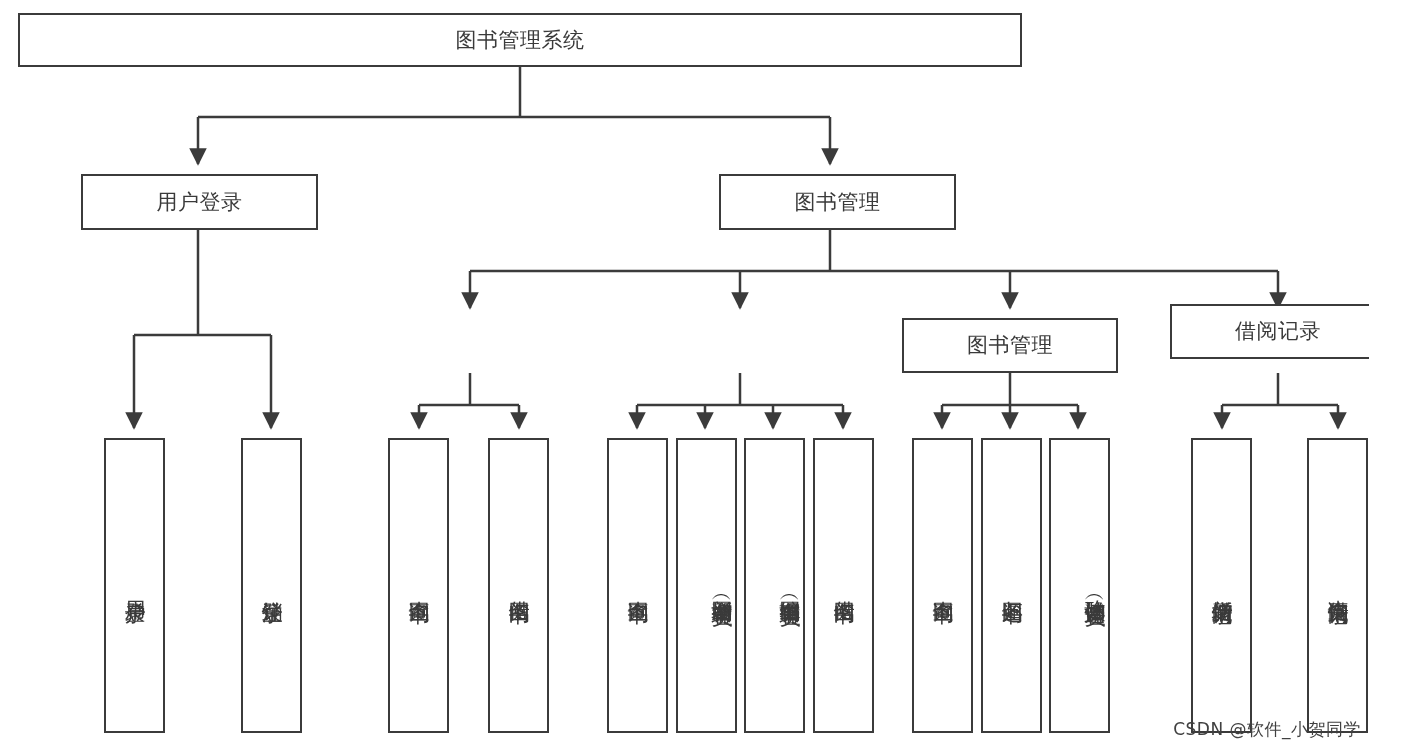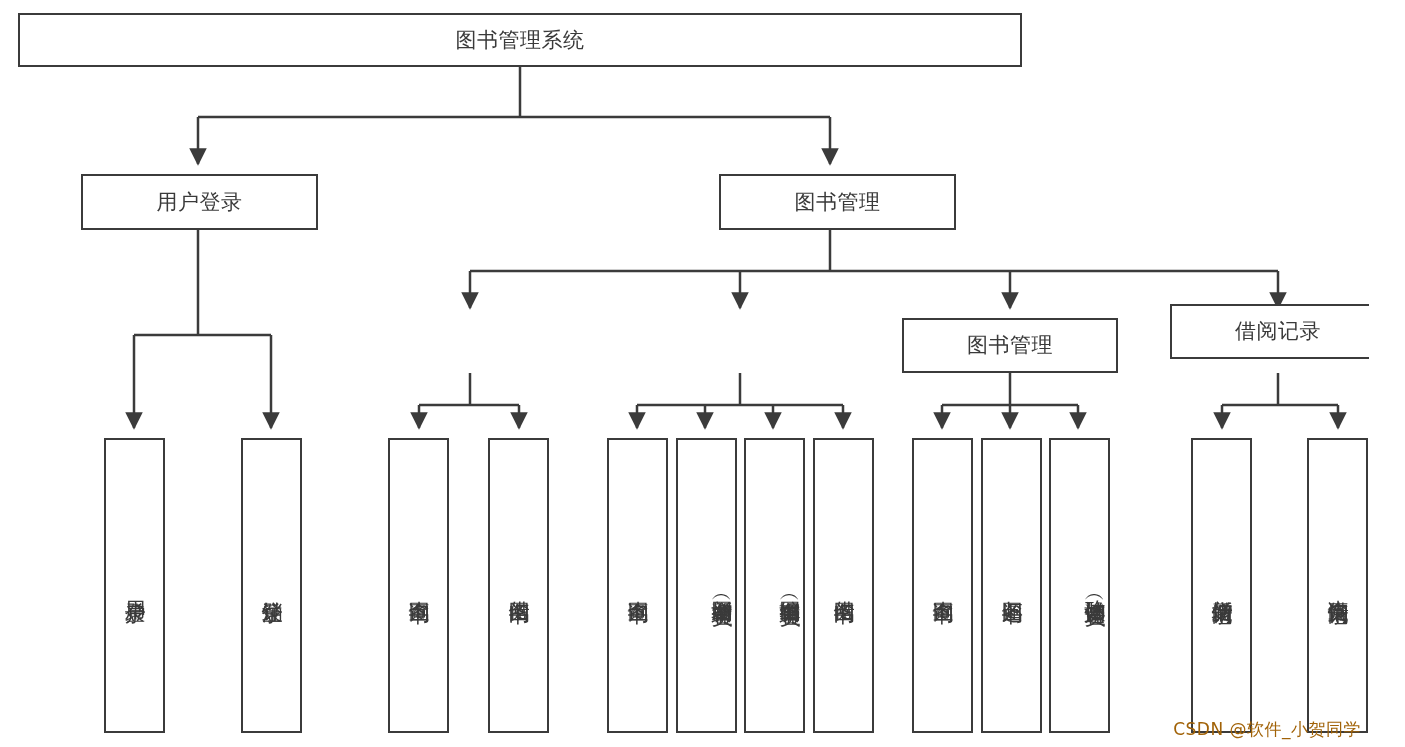--- a/index.html
+++ b/index.html
@@ -54,21 +54,21 @@
   }
   .node-v.v-center {
     align-items: center;
     padding-top: 0;
   }
   #watermark {
     position: absolute;
     right: 8px;
     bottom: 6px;
     font-size: 17px;
-    color: #a16207;
+    color: #404040;
     letter-spacing: 0.5px;
     z-index: 3;
     white-space: nowrap;
   }
 </style>
 </head>
 <body>
 
 <div id="canvas">
 

